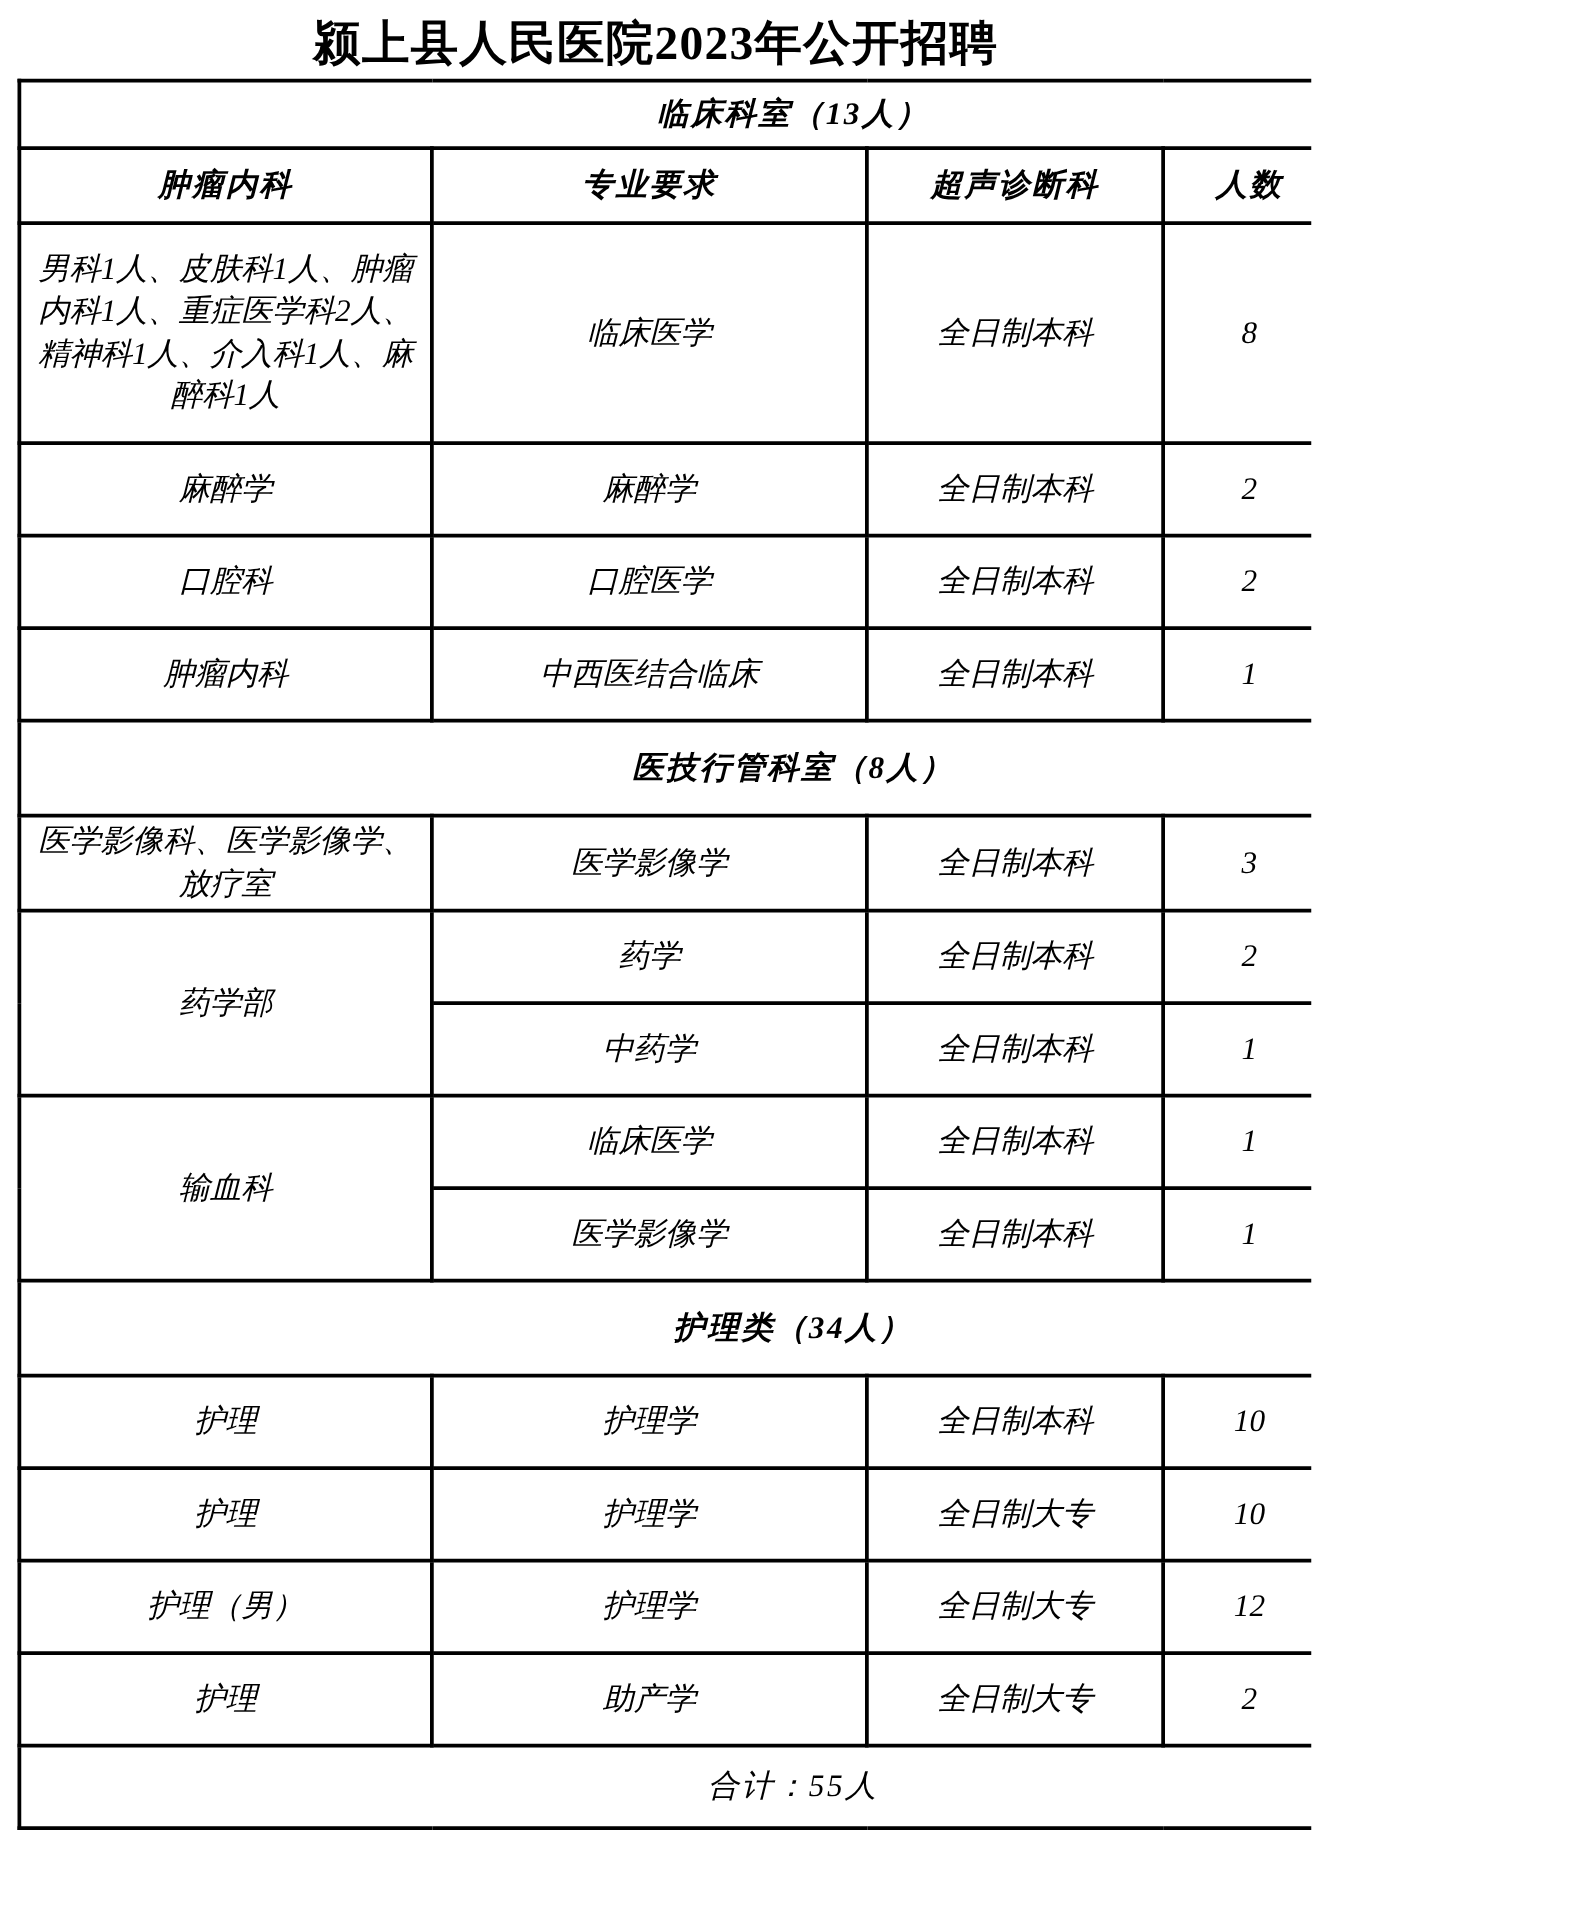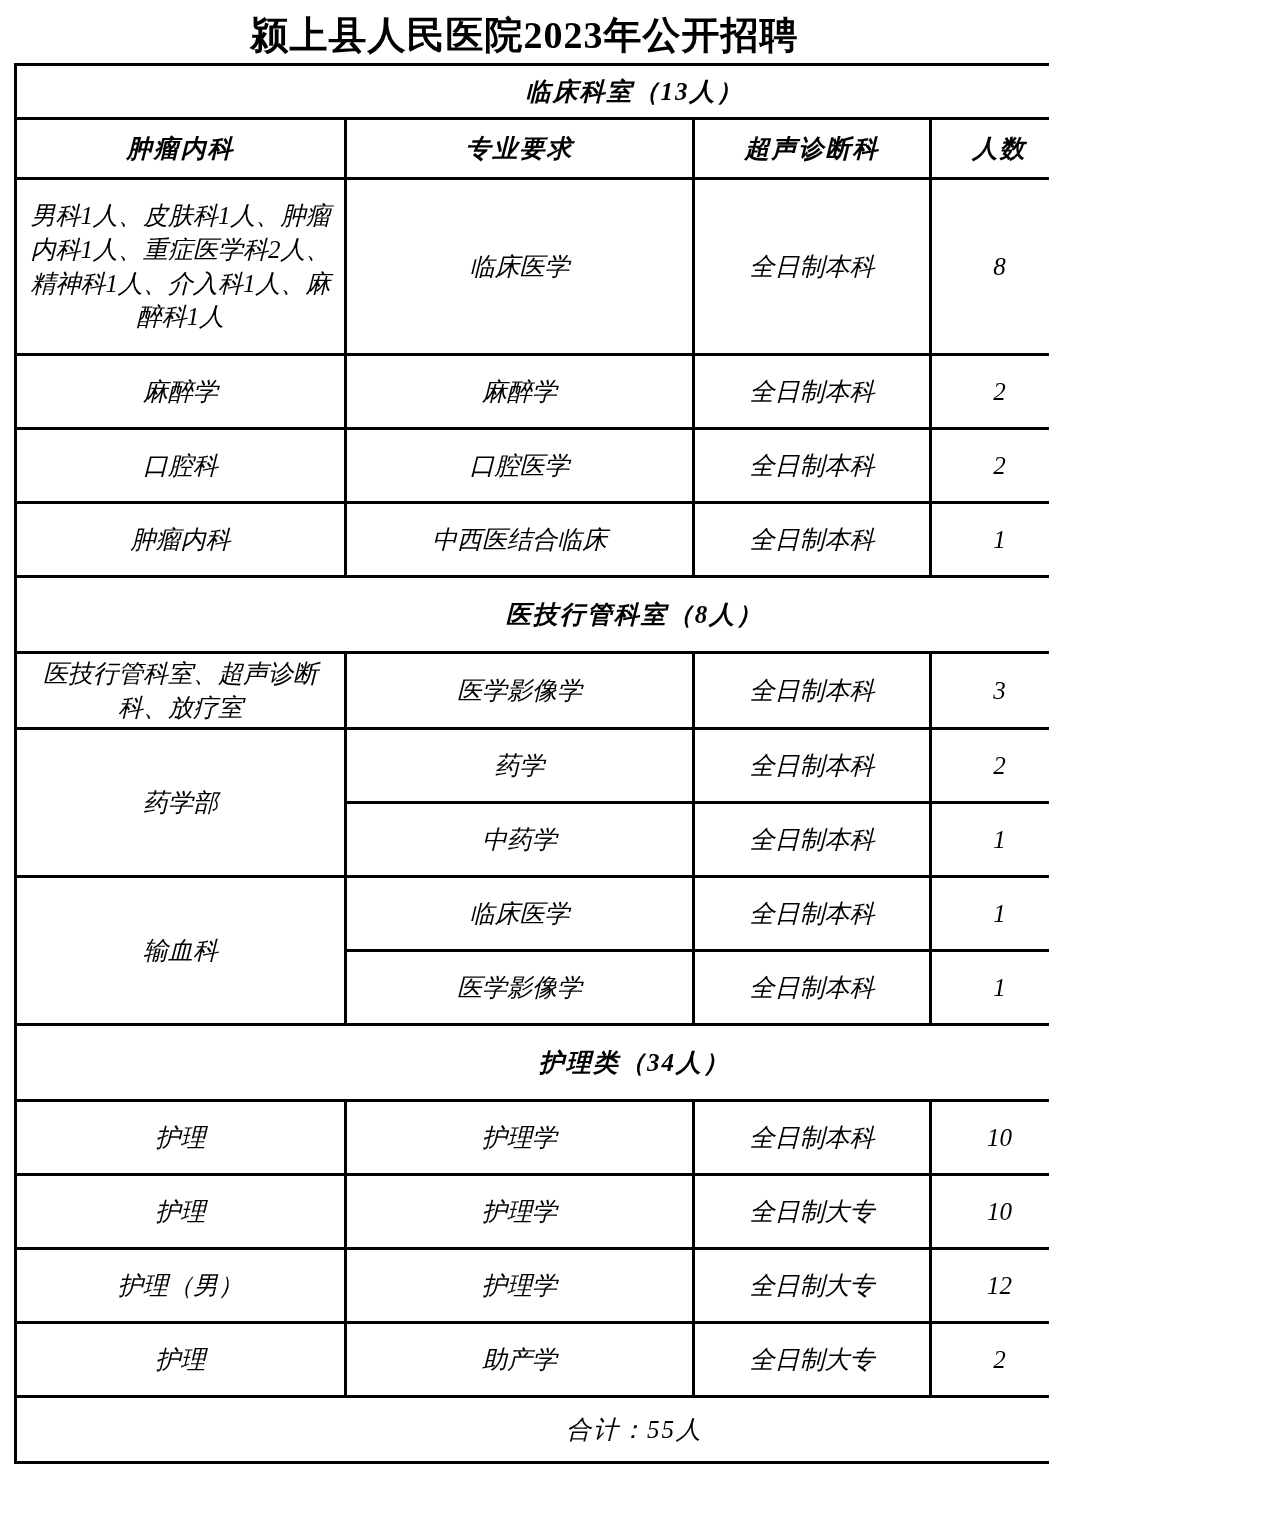--- a/index.html
+++ b/index.html
@@ -137,21 +137,21 @@
         <td>全日制本科</td>
         <td>1</td>
         <td></td>
       </tr>
 
       <tr class="r-sec">
         <td class="section-cell" colspan="5">医技行管科室（8人）</td>
       </tr>
 
       <tr class="r-img">
-        <td class="dept-left">医技行管科室、超声诊断科、放疗室</td>
+        <td class="dept-left">医学影像科、医学影像学、放疗室</td>
         <td>医学影像学</td>
         <td>全日制本科</td>
         <td>3</td>
         <td></td>
       </tr>
       <tr class="r-std">
         <td rowspan="2">药学部</td>
         <td>药学</td>
         <td>全日制本科</td>
         <td>2</td>

